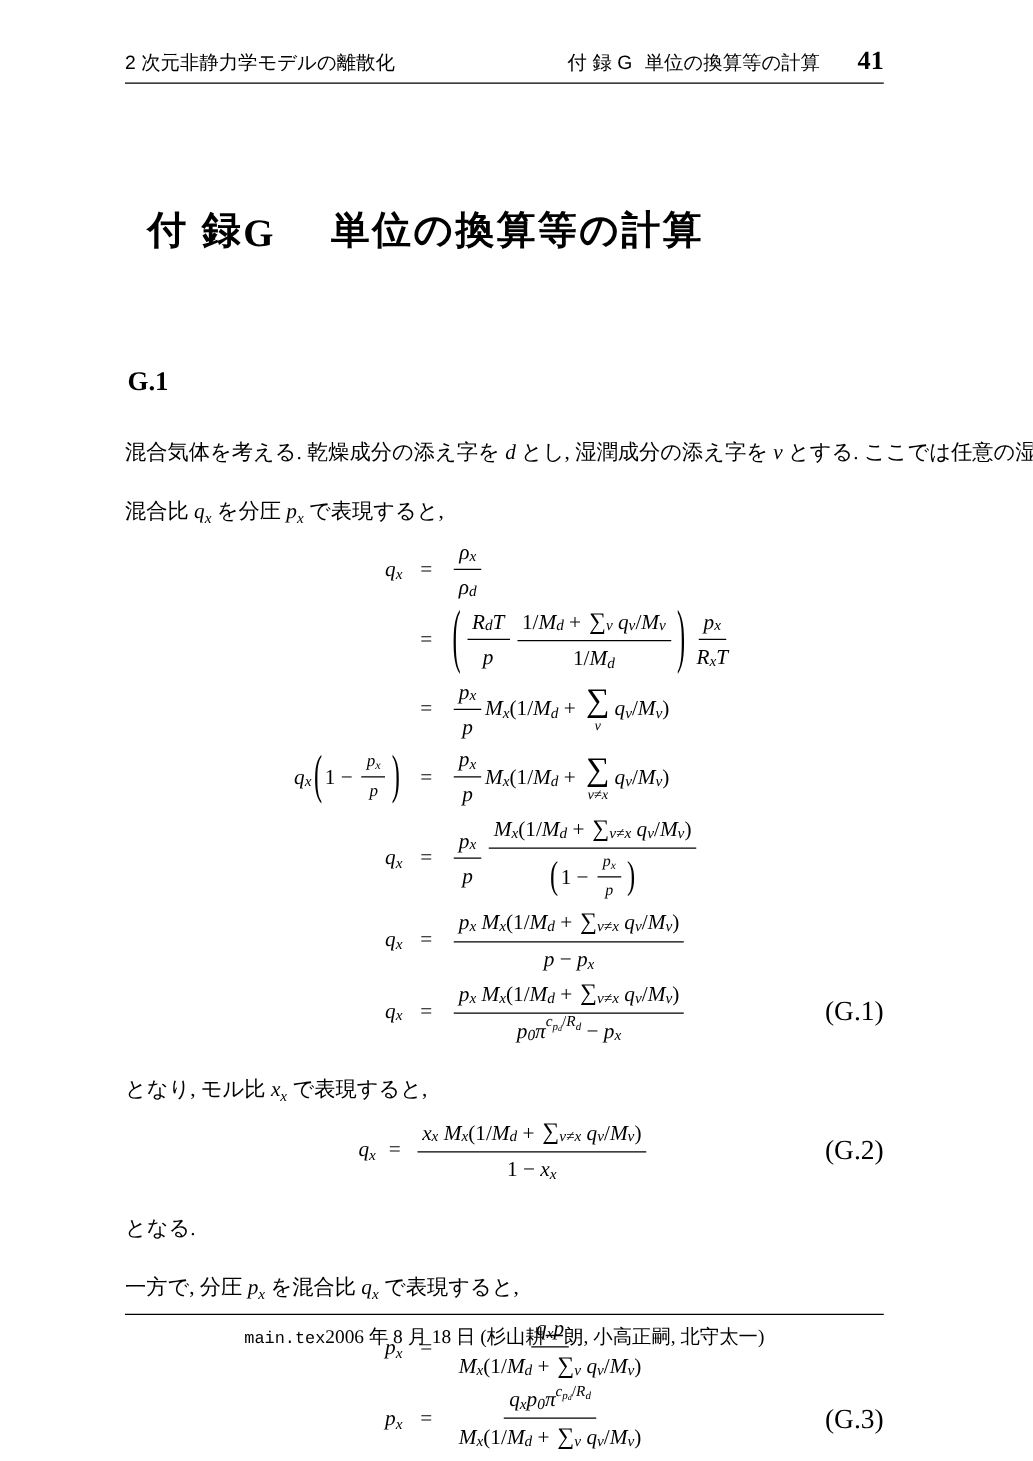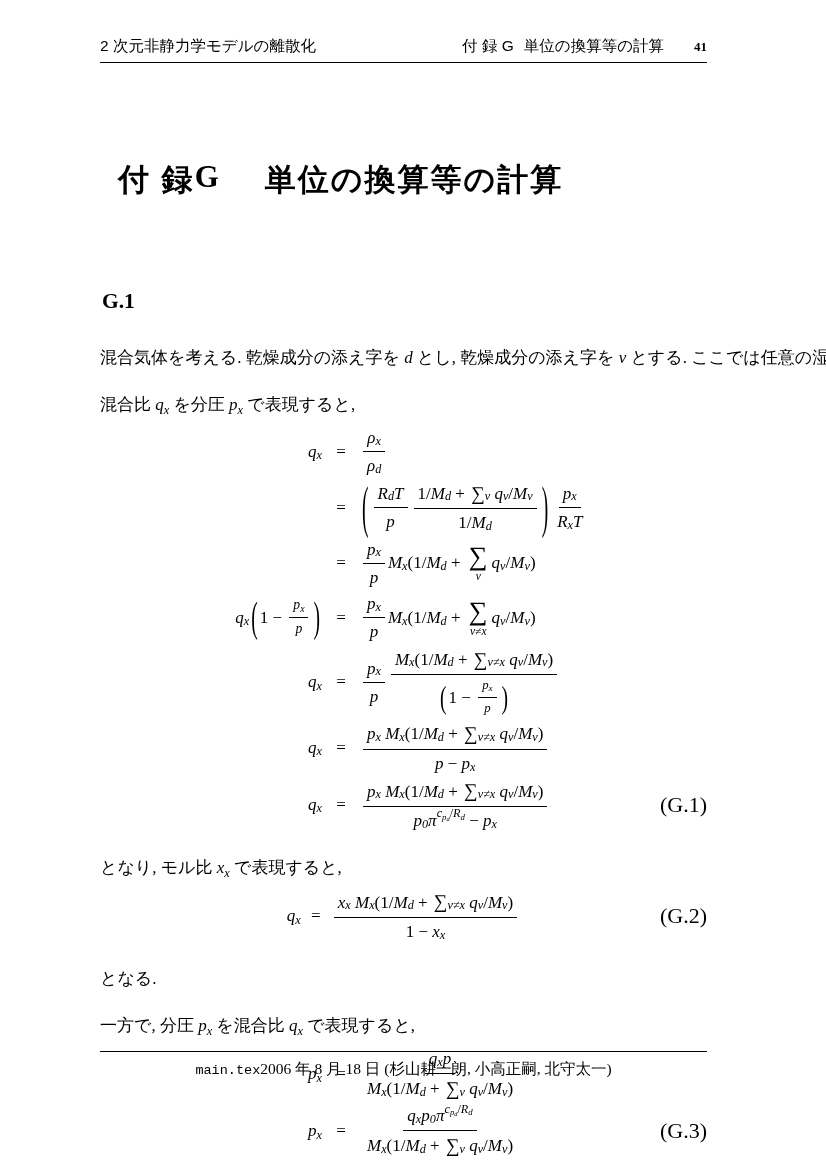--- a/index.html
+++ b/index.html
@@ -6,24 +6,24 @@
   body{width:826px;height:1169px;position:relative;overflow:hidden;color:#000;
        font-family:"Liberation Serif","DejaVu Serif",serif;}
   .content{position:absolute;left:100px;top:0;width:607px;}
 
   
   .running-header{display:flex;align-items:baseline;margin-top:36px;
 phantom:0;border-bottom:1.4px solid #000;padding-bottom:5px;
       font-family:"Liberation Sans","DejaVu Sans",sans-serif;font-size:15.5px;}
   .hdr-center{margin-left:auto;}
   .hdr-center-title{margin-left:10px;}
-  .hdr-pagenum{font-family:"Liberation Serif",serif;font-weight:bold;font-size:13px;margin-left:30px;}
-
-  
-  .chapter{display:flex;align-items:flex-start;margin:96px 0 0 18px;
+  .hdr-pagenum{font-family:"Liberation Serif",serif;font-weight:bold;font-size:21px;margin-left:30px;}
+
+  
+  .chapter{display:flex;align-items:flex-end;margin:96px 0 0 18px;
       font-family:"Liberation Sans","DejaVu Sans",sans-serif;
       font-weight:bold;font-size:31px;letter-spacing:2px;}
   .chapter .letter{font-family:"Liberation Serif",serif;letter-spacing:0;}
   .chapter .gap{display:inline-block;width:46px;}
 
   
   .section{display:flex;align-items:baseline;margin:88px 0 0 2px;
       font-family:"Liberation Sans","DejaVu Sans",sans-serif;font-weight:bold;font-size:21.5px;}
   .sec-num{font-family:"Liberation Serif",serif;margin-right:22px;}
 
@@ -86,21 +86,21 @@
     <span>付 録</span>
     <span class="letter">G</span>
     <span class="gap"></span>
     <span>単位の換算等の計算</span>
   </div>
 
   <div class="section">
     <span class="sec-num">G.1</span>
   </div>
 
-  <p class="para para-intro"><span class="mt">混合気体を考える. 乾燥成分の添え字を </span><span class="mi">d</span><span class="mt"> とし, 乾燥成分の添え字を </span><span class="mi">v</span><span class="mt"> とする. ここでは任意の湿潤成分気体 (添え字 </span></p>
+  <p class="para para-intro"><span class="mt">混合気体を考える. 乾燥成分の添え字を </span><span class="mi">d</span><span class="mt"> とし, 湿潤成分の添え字を </span><span class="mi">v</span><span class="mt"> とする. ここでは任意の湿潤成分気体 (添え字 </span></p>
 
   <p class="para"><span class="mt">混合比 </span><span class="mi">q</span><span class="msub">x</span><span class="mt"> を分圧 </span><span class="mi">p</span><span class="msub">x</span><span class="mt"> で表現すると,</span></p>
 
   <div class="eqgroup">
       <span class="eqrow">
         <span class="lhs">
           <span class="mi">q</span>
           <span class="msub">x</span>
         </span>
         <span class="rel">=</span>

